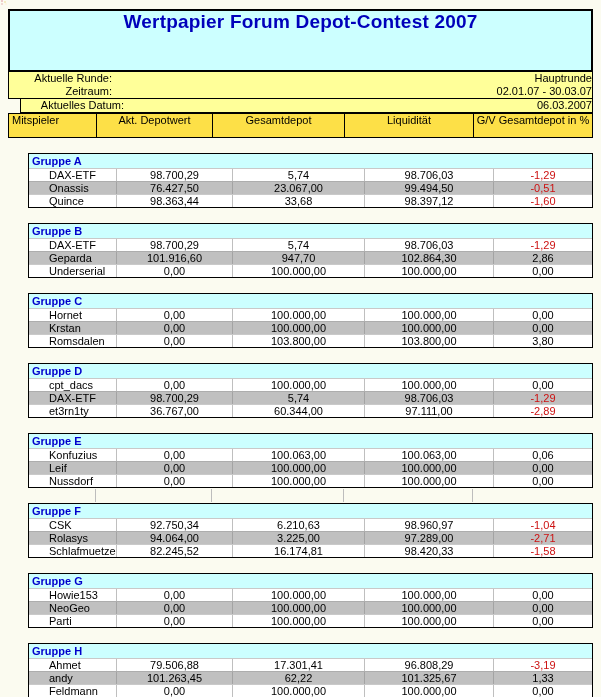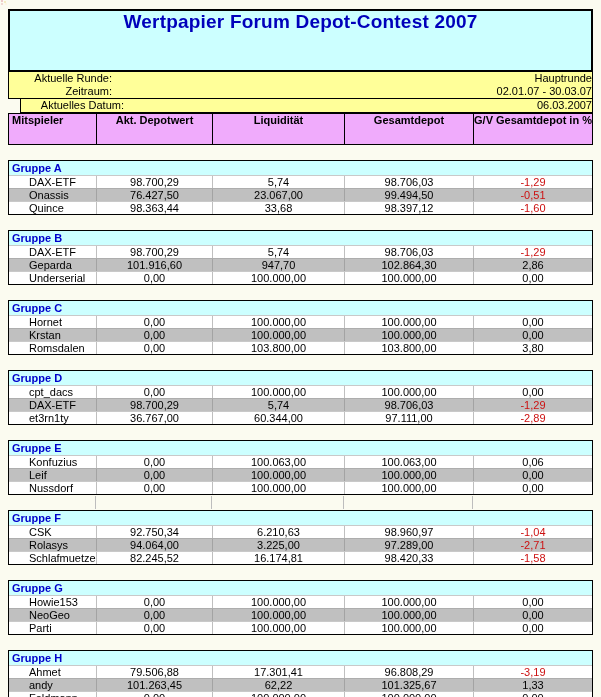--- a/index.html
+++ b/index.html
@@ -14,27 +14,27 @@
   .title-box{height:63px;box-sizing:border-box;border:2px solid var(--border_black,#000);
     background:var(--panel_cyan,#ccffff);display:flex;align-items:flex-start;justify-content:center;}
   .title{color:var(--title_blue,#0000bb);font-size:19px;font-weight:bold;letter-spacing:.2px;}
   .info-box{box-sizing:border-box;background:var(--info_yellow,#ffff99);
     border-left:1px solid var(--border_black,#000);border-right:1px solid var(--border_black,#000);
     border-bottom:1px solid var(--border_black,#000);text-align:right;}
   .box1{height:27px;}
   .box2{height:14px;margin-left:12px;}
   .info-row{height:13px;display:grid;grid-template-columns:100px 1fr;align-items:center;
     padding-left:3px;line-height:13px;}
-  .col-header{box-sizing:border-box;height:32px;border:1px solid var(--border_black,#000);
-    background:#f0abfc;display:grid;grid-template-columns:87px 116px 132px 129px 1fr;
-    font-weight:bold;line-height:13px;}
+  .col-header{box-sizing:border-box;height:25px;border:1px solid var(--border_black,#000);
+    background:#fde047;display:grid;grid-template-columns:87px 116px 132px 129px 1fr;
+    font-weight:normal;line-height:13px;}
   .hcell{text-align:center;white-space:nowrap;overflow:hidden;}
   .hcell.h0{text-align:left;padding-left:3px;}
   .hcell:not(.h0){border-left:1px solid var(--border_black,#000);}
-  .group-box{box-sizing:border-box;margin-top:15px;border:1px solid var(--border_black,#000);background:#7dd3fc;}
+  .group-box{box-sizing:border-box;margin-top:15px;border:1px solid var(--border_black,#000);background:#7dd3fc;margin-left:20px;}
   .group-box.after-gap{margin-top:0;}
   .group-head{height:14px;line-height:14px;background:var(--panel_cyan,#ccffff);
     color:var(--group_blue,#0000cc);font-weight:bold;padding-left:3px;}
   .g-row{display:grid;grid-template-columns:87px 116px 132px 129px 1fr;height:13px;
     box-sizing:border-box;border-top:1px solid #c9c9c9;line-height:12px;background:#fff;}
   .g-row.gray{background:var(--row_gray,#c0c0c0);border-top-color:#adadad;}
   .cell{text-align:center;white-space:nowrap;overflow:hidden;}
   .cell.c0{text-align:left;padding-left:20px;}
   .cell:not(.c0){border-left:1px solid #bfbfbf;}
   .g-row.gray .cell:not(.c0){border-left-color:#a3a3a3;}
@@ -67,22 +67,22 @@
   <div class="info-box box2">
     <div class="info-row">
       <span>Aktuelles Datum:</span>
       <span>06.03.2007</span>
     </div>
   </div>
 
   <div class="col-header">
     <div class="hcell h0">Mitspieler</div>
     <div class="hcell">Akt. Depotwert</div>
+    <div class="hcell">Gesamtdepot</div>
     <div class="hcell">Liquidität</div>
-    <div class="hcell">Gesamtdepot</div>
     <div class="hcell">G/V Gesamtdepot in %</div>
   </div>
 
   <div class="groups">
       <div class="group-box">
         <div class="group-head">Gruppe A</div>
         <div class="g-row">
           <div class="cell c0">DAX-ETF</div>
           <div class="cell c1">98.700,29</div>
           <div class="cell c2">5,74</div>

